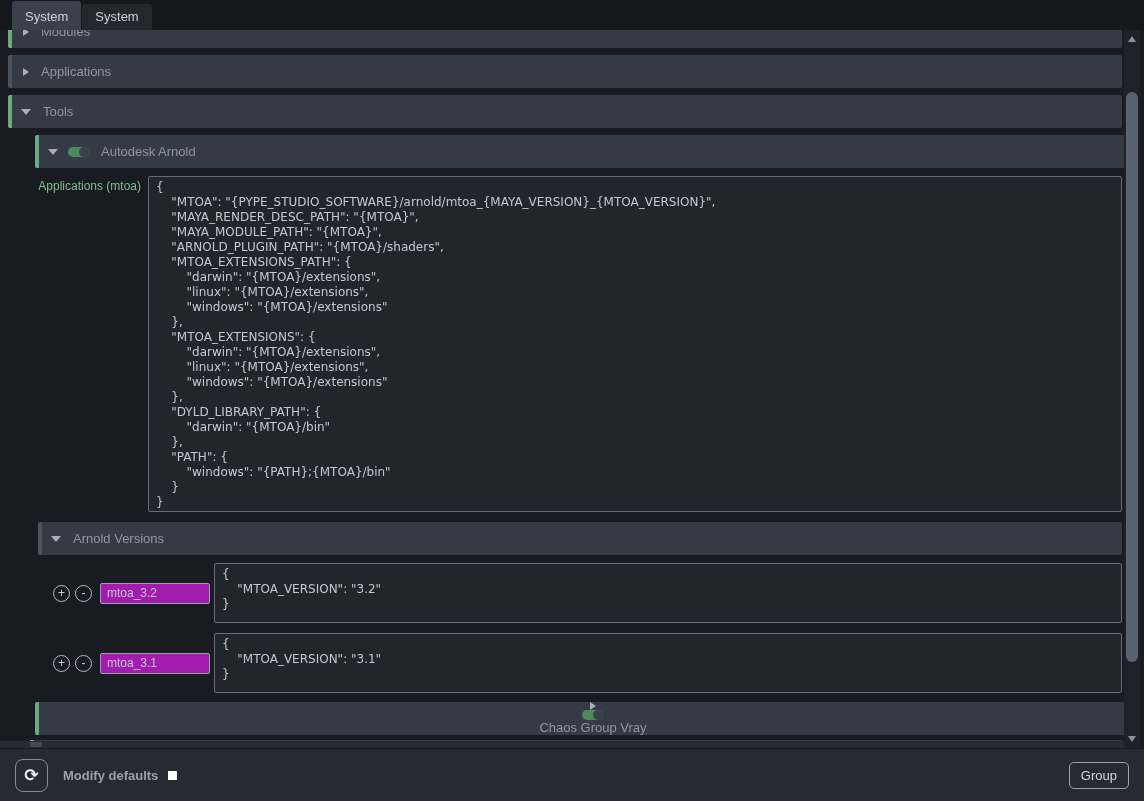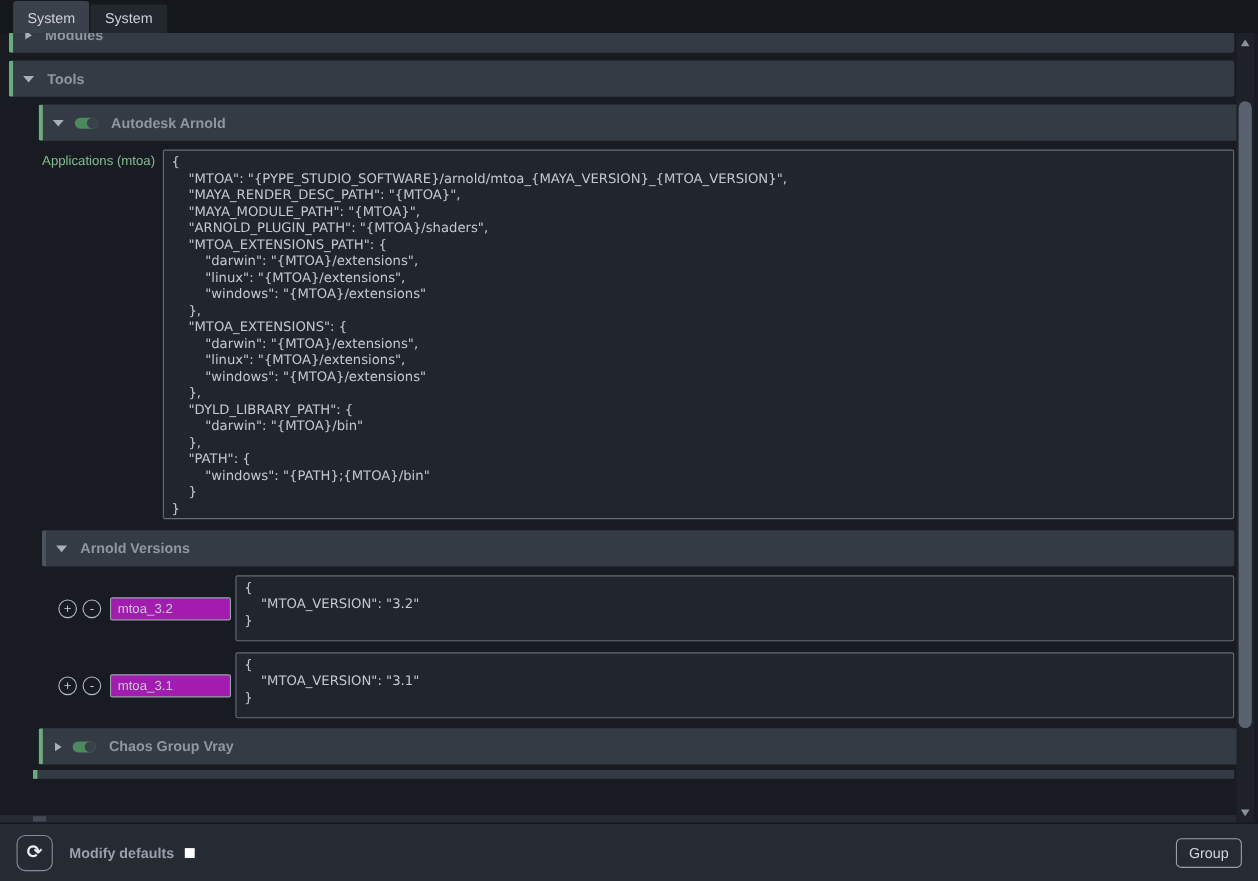--- a/index.html
+++ b/index.html
@@ -51,21 +51,21 @@
     height: 33px;
     background: #343b45;
     border-left: 4px solid #4d535d;
     border-radius: 2px;
     display: flex;
     align-items: center;
   }
   .sec-header.green { border-left-color: #6cab7d; }
   .sec-title {
     font-size: 13px;
-    font-weight: bold;
+    font-weight: normal;
     color: #9097a1;
     margin-left: 12px;
   }
   .arrow-right {
     width: 0; height: 0;
     border-top: 4px solid transparent;
     border-bottom: 4px solid transparent;
     border-left: 6px solid #a9afb9;
     margin-left: 11px;
   }
@@ -91,21 +91,21 @@
     background: #3a4149;
   }
 
   .m8  { margin-left: 8px;  width: 1114px; }
   .m22 { margin-left: 35px; width: 1100px; }
   .m30 { margin-left: 30px; width: 1092px; }
   .m38 { margin-left: 38px; width: 1084px; }
 
   .gap7 { margin-top: 7px; }
   .gap8 { margin-top: 8px; }
-  .gap9 { margin-top: 9px; }
+  .gap9 { margin-top: 9px; flex-direction: column; }
   .gap5 { margin-top: 5px; }
   .gap10 { margin-top: 10px; }
 
   
   .env-row {
     display: flex;
     margin-left: 8px;
     width: 1114px;
   }
   .env-label {
@@ -280,20 +280,24 @@
 </div>
 
 <div class="scroll-area">
   <div class="content">
 
     <div class="sec-header green m8">
       <span class="arrow-right"></span>
       <span class="sec-title">Modules</span>
     </div>
 
+    <div class="sec-header m8 gap7">
+      <span class="arrow-right"></span>
+      <span class="sec-title">Applications</span>
+    </div>
 
     <div class="sec-header green m8 gap7">
       <span class="arrow-down"></span>
       <span class="sec-title">Tools</span>
     </div>
 
     <div class="sec-header green m22 gap7">
       <span class="arrow-down"></span>
       <span class="toggle">
         <span class="knob"></span>

